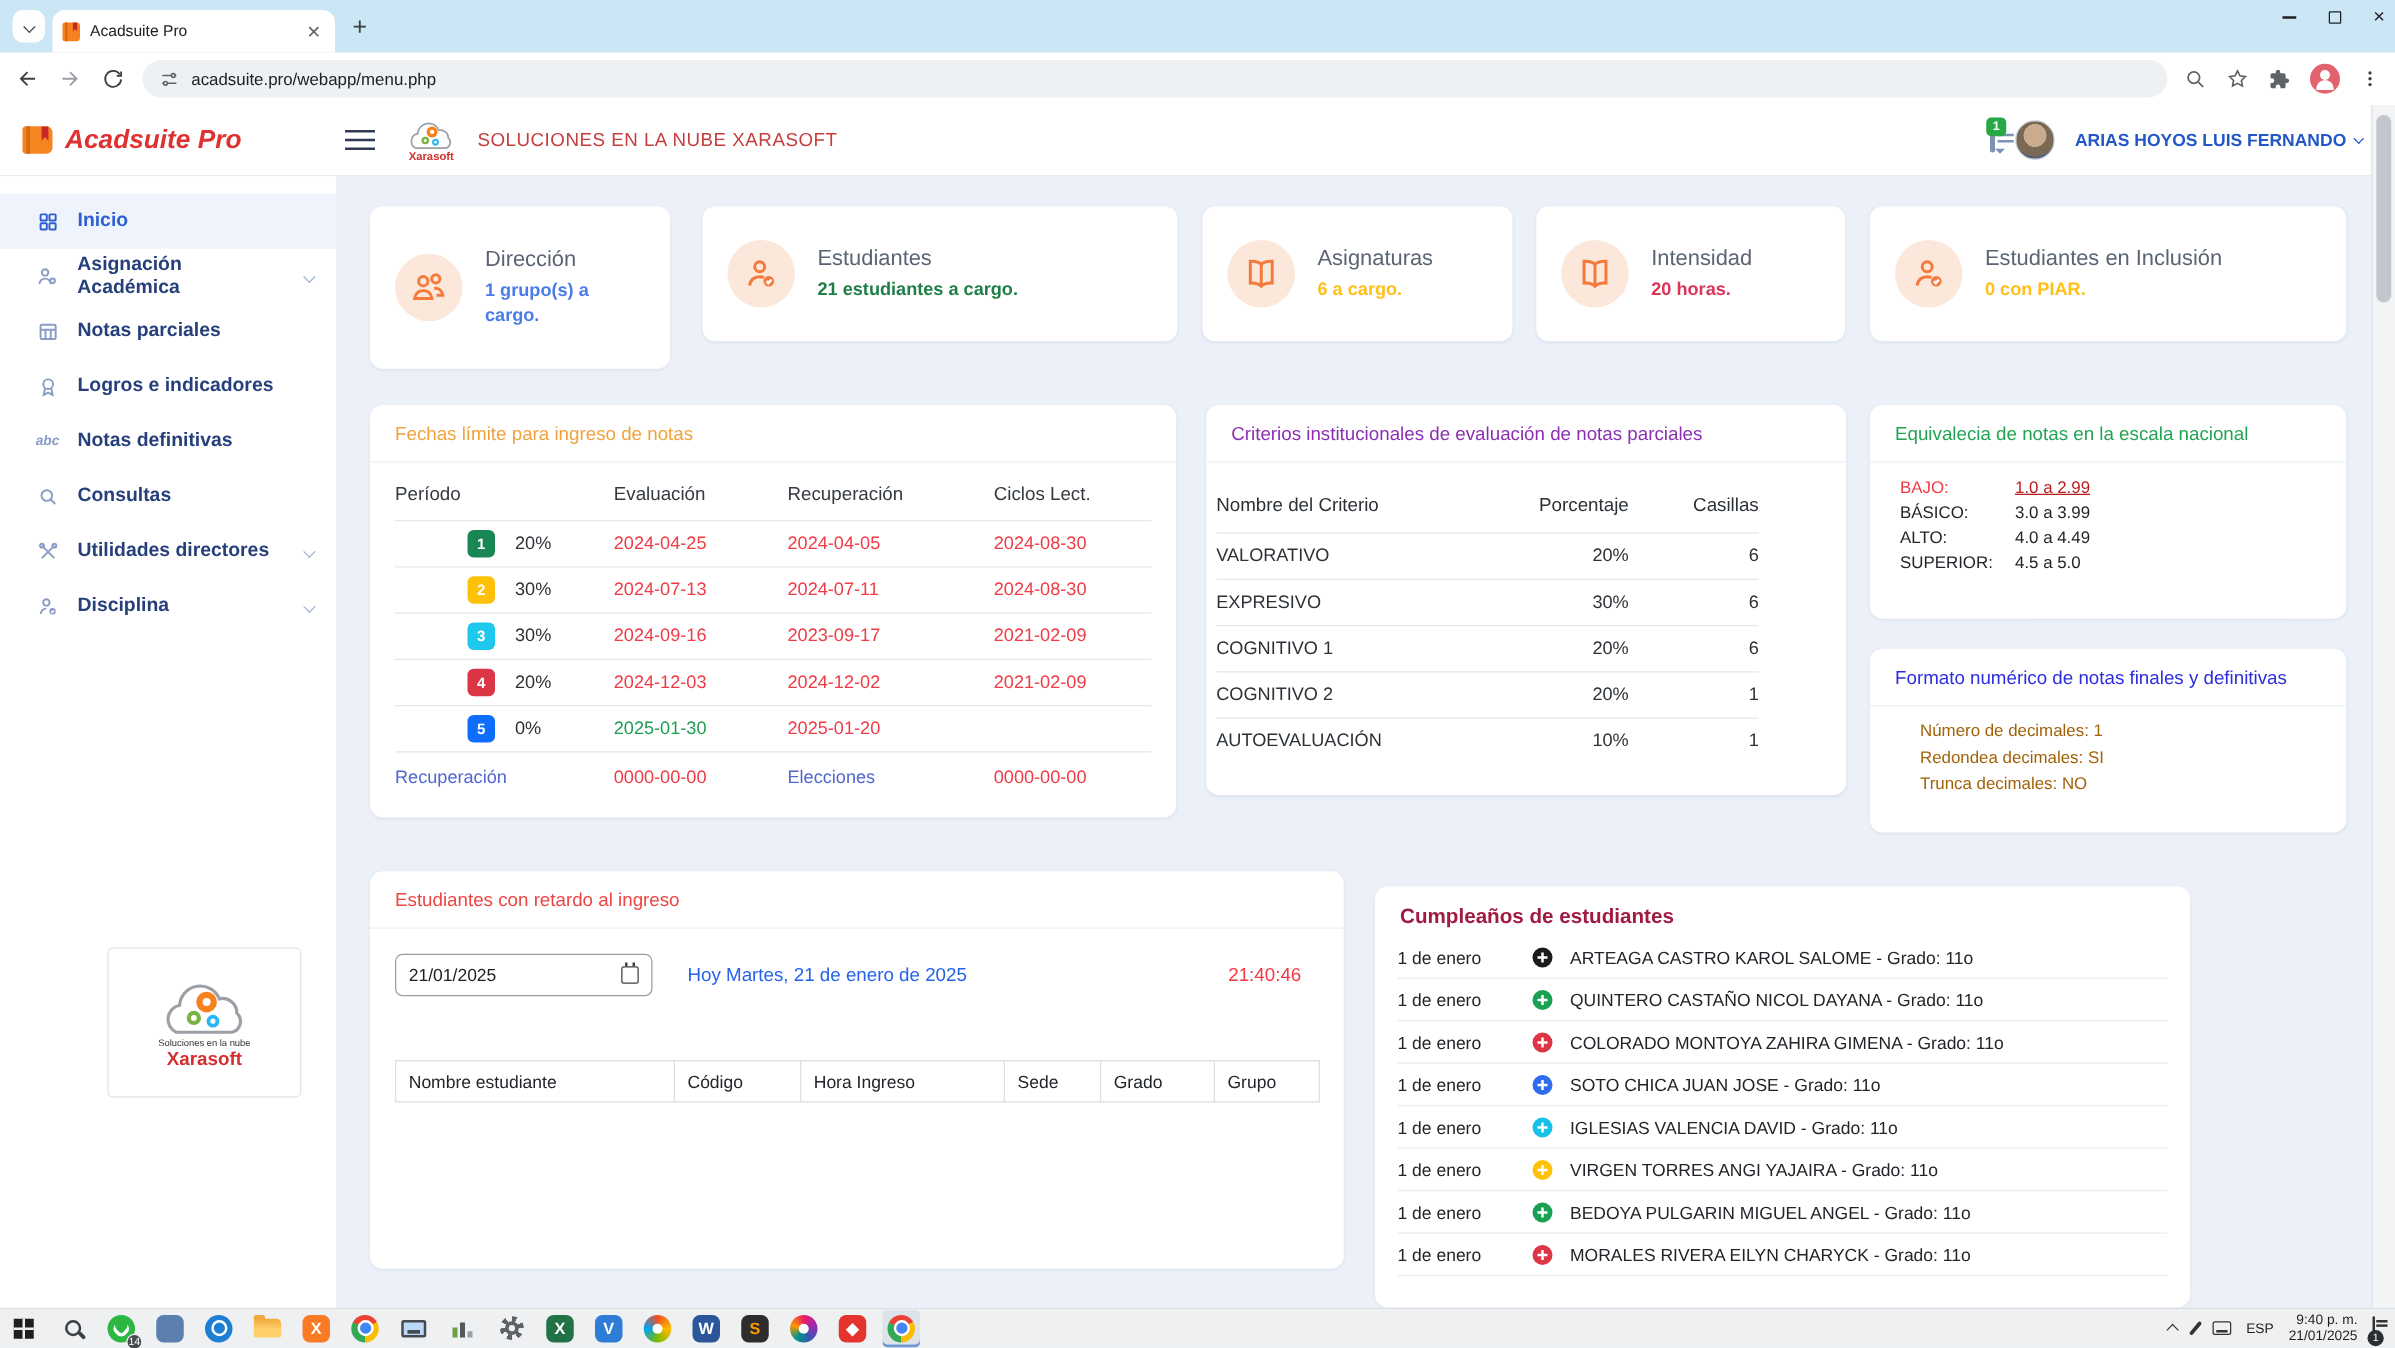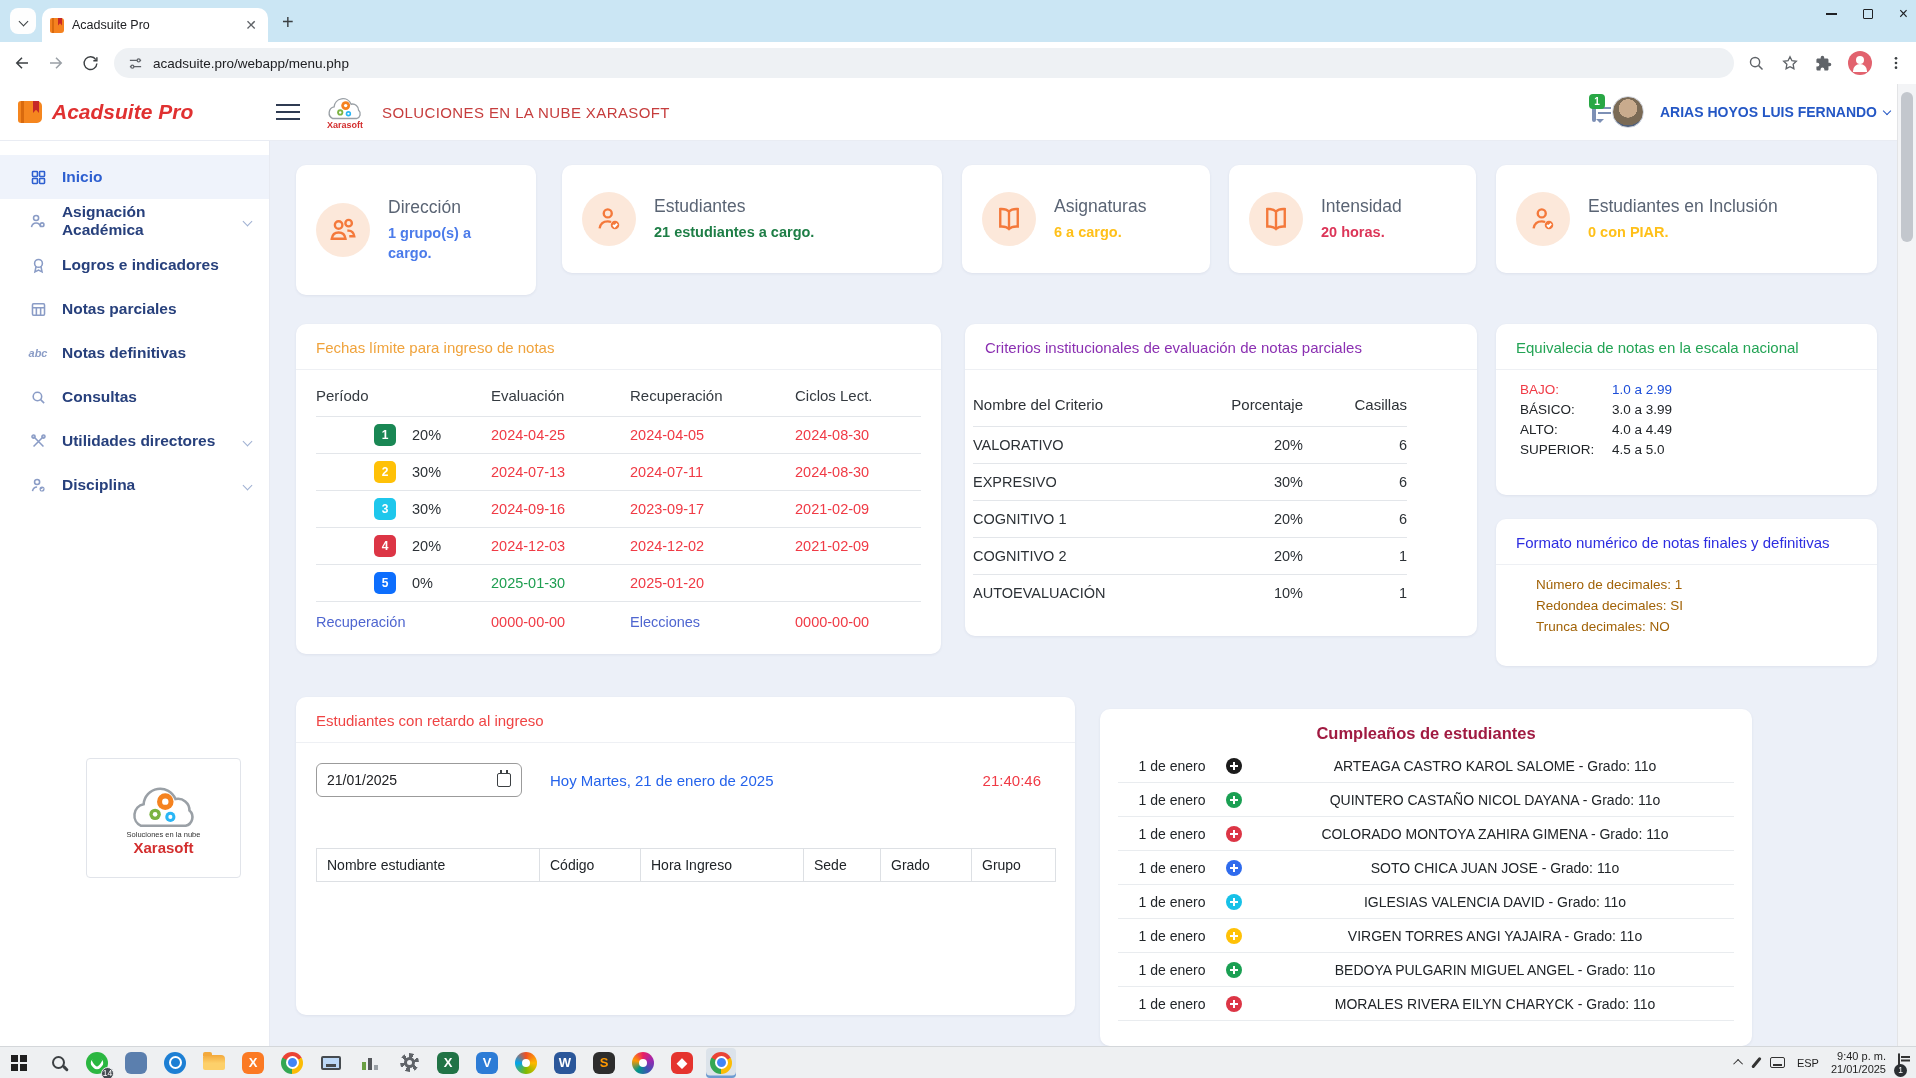--- a/index.html
+++ b/index.html
@@ -127,21 +127,21 @@
     align-items:center; padding:0 10px; font-size:14px; color:#202124; background:#fff; }
   .cal-ic { margin-left:auto; width:14px; height:14px; border:1.7px solid #3c4043; border-radius:2px; position:relative; }
   .cal-ic:before { content:""; position:absolute; top:-4px; left:1.5px; width:2px; height:3px; background:#3c4043; box-shadow:6px 0 0 #3c4043; }
   .rt-today { font-size:15px; color:#2563eb; margin-left:28px; }
   .rt-clock { font-size:15px; color:#f03a45; margin-left:auto; padding-right:14px; }
   .rt-table { margin-top:28px; display:grid; grid-template-columns:224px 101px 163px 77px 91px 84px; }
   .rt-th { border:1px solid #dde0e4; border-left-width:0; font-size:14px; color:#212529; padding:8px 10px;margin-top:23px; }
   .rt-th:first-child { border-left-width:1px; }
 
   
-  #cumple { left:830px; top:568px; width:652px; height:337px;text-align:center; }
+  #cumple { left:830px; top:568px; width:652px; height:337px; }
   #cumple .panel-title { font-size:16.5px; font-weight:bold; border-bottom:none; padding-bottom:6px; }
   .bd-row { display:grid; grid-template-columns:108px 30px 1fr; align-items:center; height:34px;
     margin:0 18px; border-bottom:1px solid #e9ecef; font-size:14px; color:#212529; }
   .gift { width:16px; height:16px; border-radius:50%; position:relative; }
   .gift:before { content:""; position:absolute; left:50%; top:50%; width:8px; height:2px; background:#fff; transform:translate(-50%,-50%); }
   .gift:after { content:""; position:absolute; left:50%; top:50%; width:2px; height:8px; background:#fff; transform:translate(-50%,-50%); }
 
   
   .pg-scroll { position:absolute; right:0; top:84px; width:19px; height:962px; background:#f3f4f6; border-left:1px solid #e3e4e6; }
   .pg-thumb { position:absolute; left:3px; right:3px; top:8px; height:150px; background:#c3c7cd; border-radius:6px; }
@@ -315,34 +315,34 @@
             <path d="M3.5 20c.7-4 3.3-6 6.5-6s5.8 2 6.5 6"></path>
             <circle cx="18.5" cy="16.5" r="2.6"></circle>
           </svg>
         </span>
       <span>Asignación Académica</span>
       <span class="side-chev"></span>
     </div>
     <div class="side-item">
       <span class="s-ic">
         <svg class="ic" width="17" height="17" viewBox="0 0 24 24" fill="none" stroke="currentColor" stroke-width="2.2">
-            <circle cx="12" cy="9" r="5.5"></circle>
-            <path d="M8.5 13.5 7 21l5-2.6L17 21l-1.5-7.5"></path>
-          </svg>
-        </span>
-      <span>Logros e indicadores</span>
+            <rect x="3.5" y="4" width="17" height="16" rx="1.5"></rect>
+            <path d="M3.5 9.5h17M9 9.5V20M15 9.5V20"></path>
+          </svg>
+        </span>
+      <span>Notas parciales</span>
     </div>
     <div class="side-item">
       <span class="s-ic">
         <svg class="ic" width="17" height="17" viewBox="0 0 24 24" fill="none" stroke="currentColor" stroke-width="2.2">
-            <rect x="3.5" y="4" width="17" height="16" rx="1.5"></rect>
-            <path d="M3.5 9.5h17M9 9.5V20M15 9.5V20"></path>
-          </svg>
-        </span>
-      <span>Notas parciales</span>
+            <circle cx="12" cy="9" r="5.5"></circle>
+            <path d="M8.5 13.5 7 21l5-2.6L17 21l-1.5-7.5"></path>
+          </svg>
+        </span>
+      <span>Logros e indicadores</span>
     </div>
     <div class="side-item">
       <span class="s-ic" style="font-size:11px;font-weight:bold;font-style:italic;">abc</span>
       <span>Notas definitivas</span>
     </div>
     <div class="side-item">
       <span class="s-ic">
         <svg class="ic" width="17" height="17" viewBox="0 0 24 24" fill="none" stroke="currentColor" stroke-width="2.2">
             <circle cx="10.5" cy="10.5" r="6"></circle>
             <path d="M15 15l5 5"></path>
@@ -568,21 +568,21 @@
 
       </div>
     </section>
 
     <section class="panel" id="equiv">
       <div class="panel-title" style="color: rgb(35, 164, 85);">Equivalecia de notas en la escala nacional</div>
       <div class="eq-body">
 
           <div class="eq-row">
             <span class="eq-label" style="color: rgb(240, 58, 69);">BAJO:</span>
-            <span style="color: #1d4ed8;">1.0 a 2.99</span>
+            <span style="color: #b91c1c; text-decoration: underline;">1.0 a 2.99</span>
           </div>
 
           <div class="eq-row">
             <span class="eq-label" style="color: rgb(33, 37, 41);">BÁSICO:</span>
             <span style="color: rgb(33, 37, 41);">3.0 a 3.99</span>
           </div>
 
           <div class="eq-row">
             <span class="eq-label" style="color: rgb(33, 37, 41);">ALTO:</span>
             <span style="color: rgb(33, 37, 41);">4.0 a 4.49</span>

